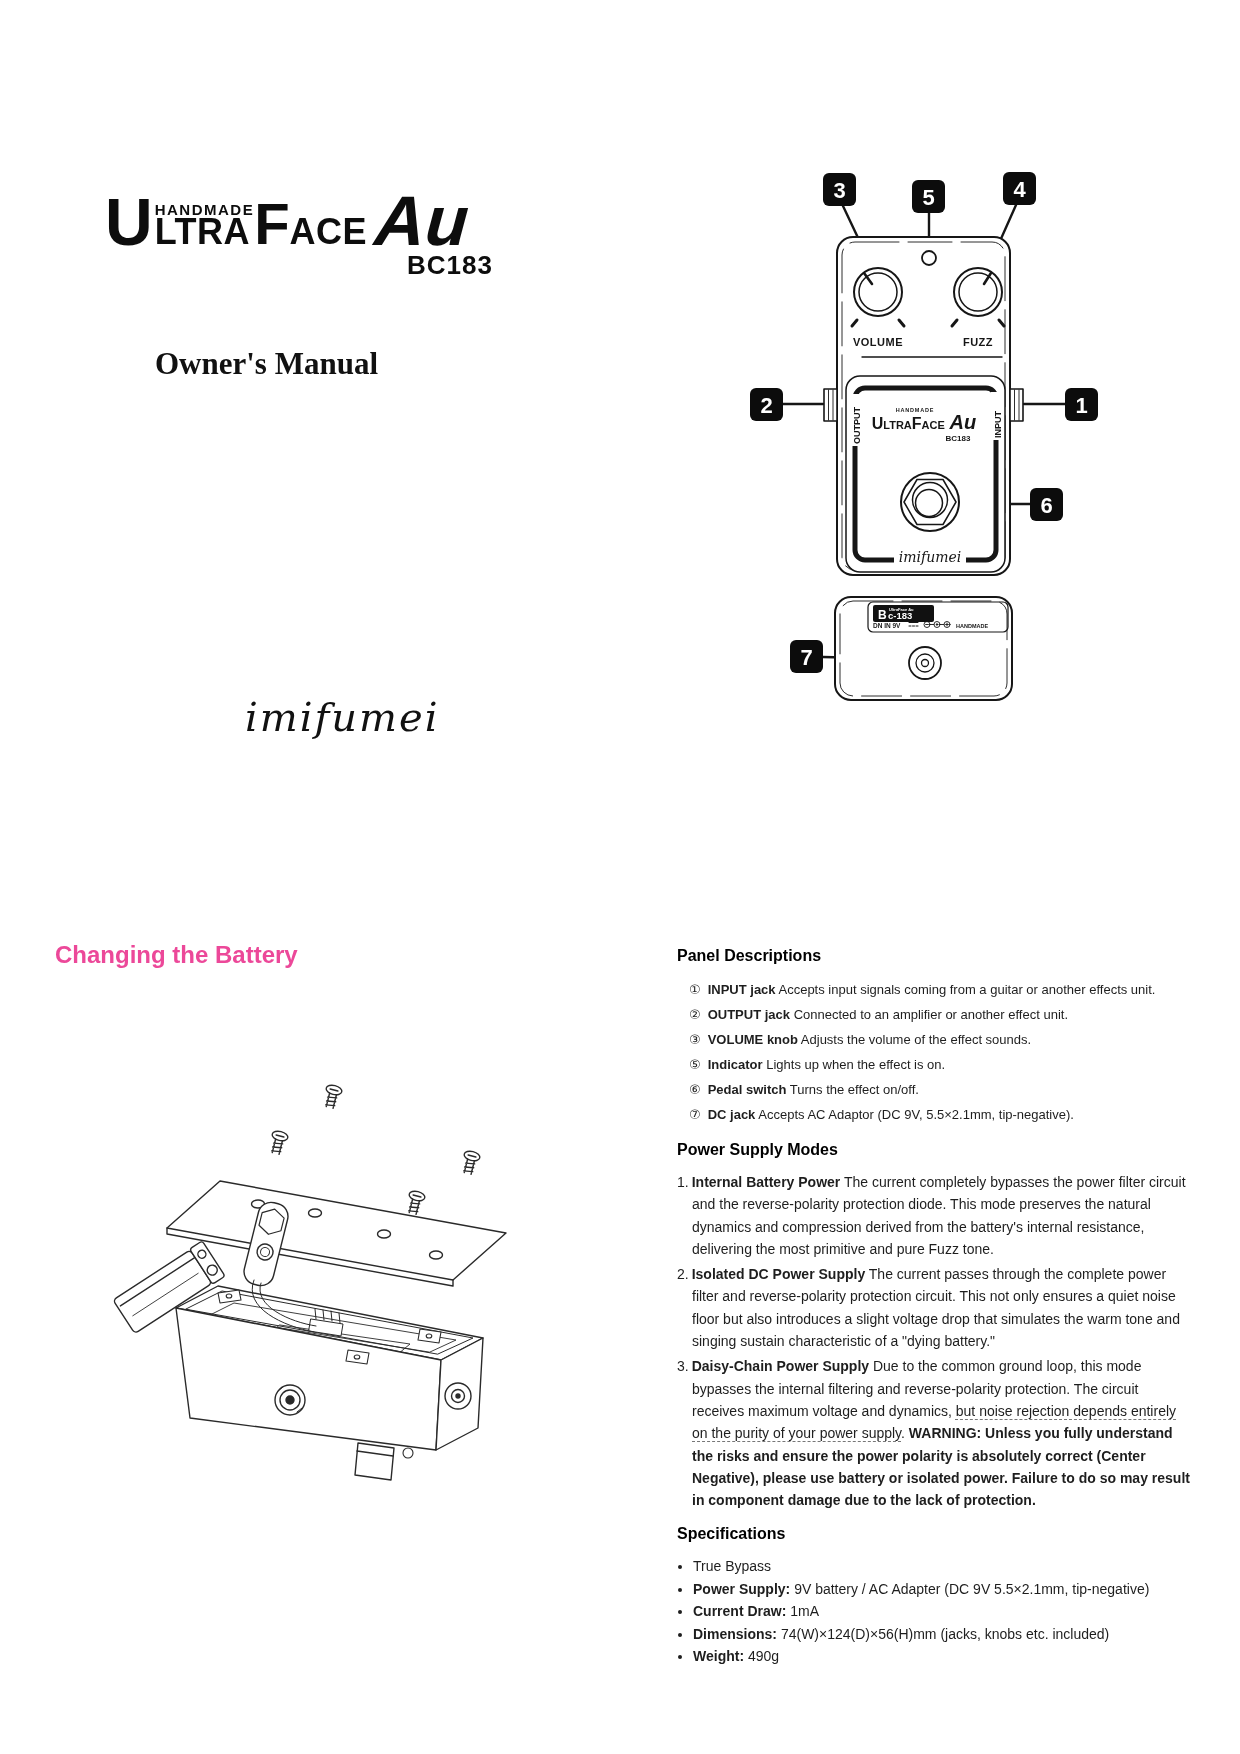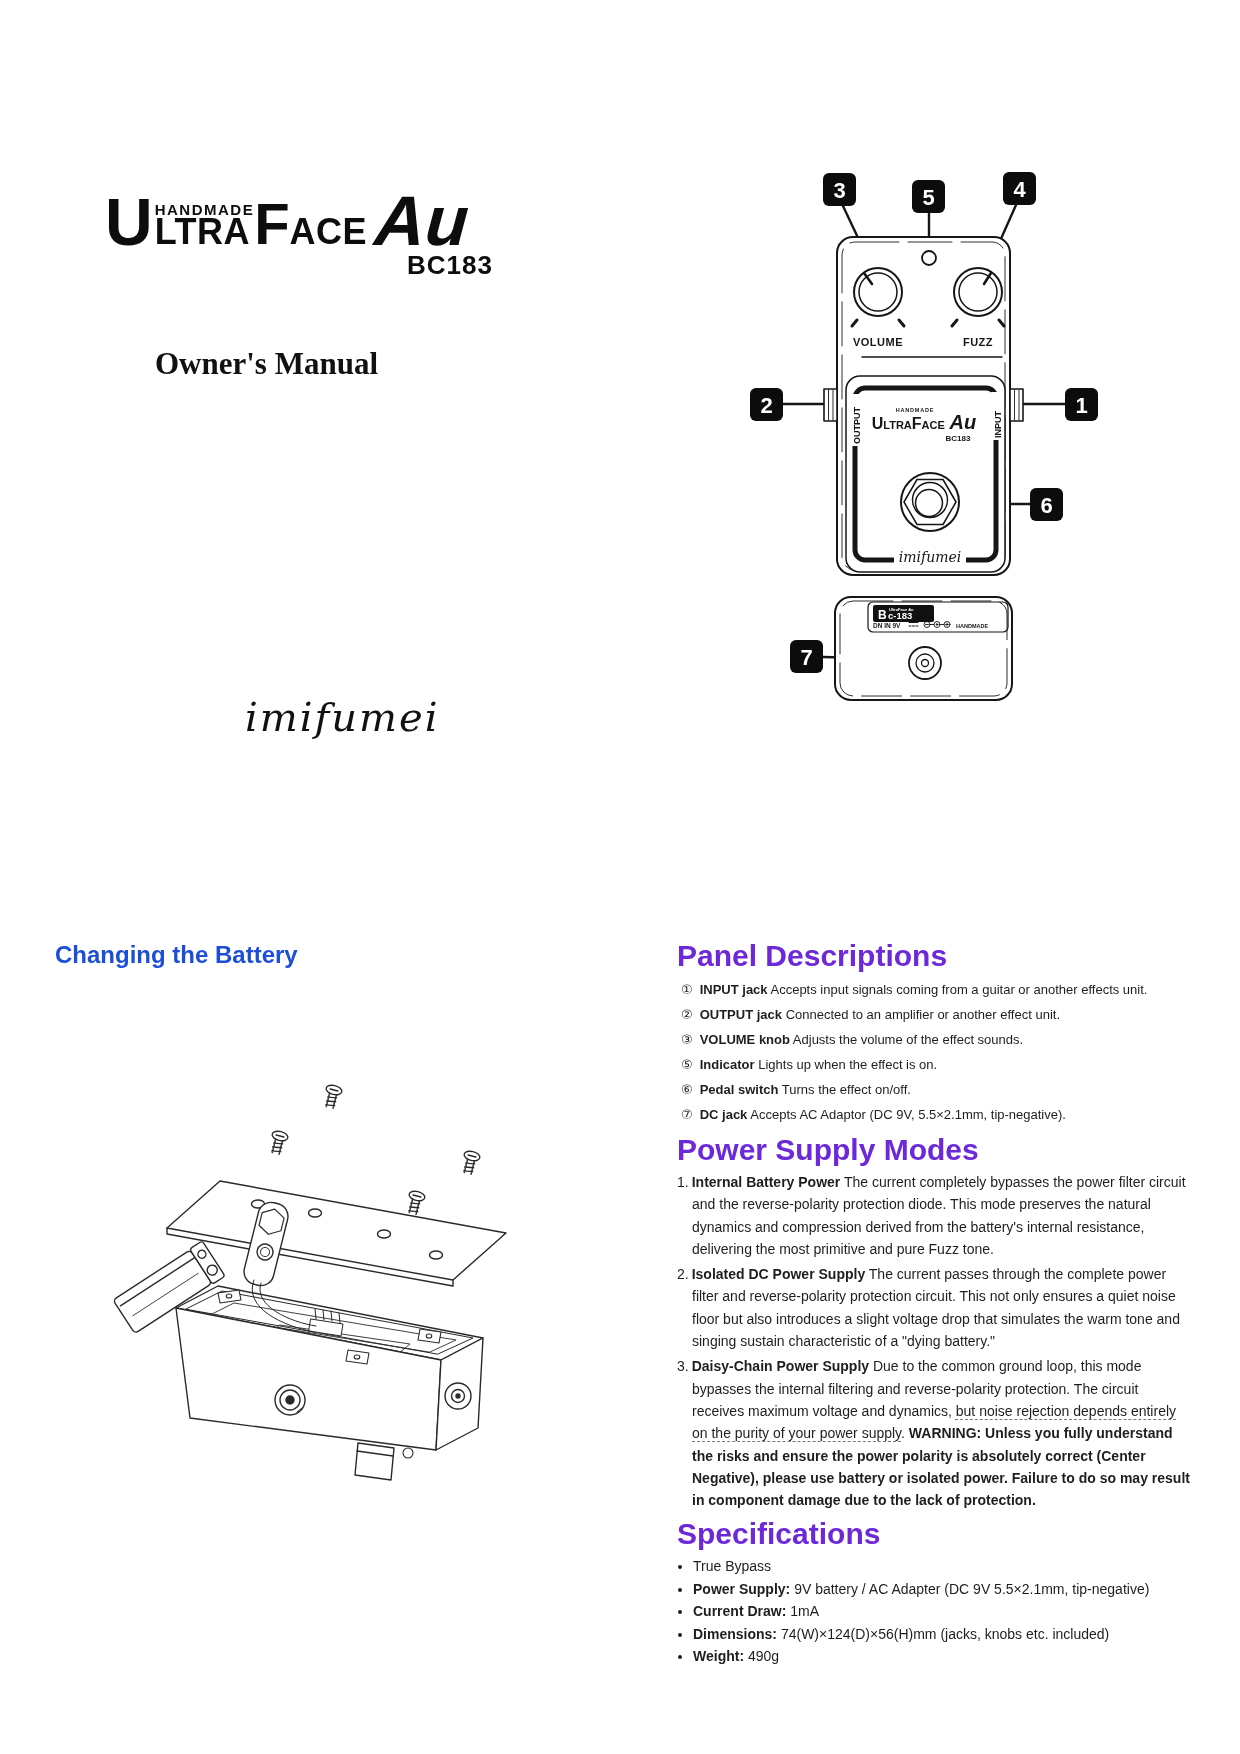--- a/index.html
+++ b/index.html
@@ -15,26 +15,26 @@
   .lg-f{font-size:58px;font-weight:bold;line-height:.76;}
   .lg-ace{font-size:36px;font-weight:bold;line-height:.82;letter-spacing:.5px;}
   .lg-au{font-size:70px;font-weight:bold;font-style:italic;line-height:.72;margin-left:8px;transform:skewX(-4deg);}
   .lg-model{text-align:right;font-size:26px;font-weight:bold;letter-spacing:1px;margin-top:4px;color:#0d0d0d;}
   .manual-title{position:absolute;left:155px;top:346px;font-size:31px;font-weight:bold;color:#111;font-family:Liberation Serif, serif;}
   .script-logo{position:absolute;left:245px;top:694px;font-family:"DejaVu Serif",serif;font-style:italic;
                font-size:40px;letter-spacing:2px;color:#111;}
   
   .pedal-svg{position:absolute;left:690px;top:150px;}
   .batt-svg{position:absolute;left:58px;top:988px;}
-  .batt-title{position:absolute;left:55px;top:941px;font-size:24px;font-weight:bold;color:#1d4ed8;text-align:right;}
+  .batt-title{position:absolute;left:55px;top:941px;font-size:24px;font-weight:bold;color:#ec4899;text-align:right;}
   
   .rcol{position:absolute;left:677px;top:941px;width:514px;}
-  .sec-title{font-size:30px;font-weight:bold;color:#6d28d9;line-height:30px;margin:0 0 6px 0;}
+  .sec-title{font-size:16px;font-weight:bold;color:#000000;line-height:30px;margin:0 0 6px 0;}
   .sec-title.mt{margin-top:8px;}
-  .panel-list{margin:0 0 2px 4px;}
+  .panel-list{margin:0 0 2px 12px;}
   .panel-item{font-size:13px;line-height:25px;white-space:nowrap;padding-left:26px;text-indent:-26px;}
   .panel-item .cnum{font-family:"DejaVu Sans",sans-serif;margin-right:7px;}
   .pwr-item{margin:0 0 3px 0;font-size:14px;line-height:22.3px;padding-left:15px;text-indent:-15px;}
   .pwr-item .nnum{margin-right:3px;}
   .u{text-decoration:underline;text-decoration-style:dashed;text-underline-offset:3px;text-decoration-thickness:1px;text-decoration-color:#777;}
   .spec-list{margin:0;padding-left:16px;}
   .spec-list li{font-size:14px;line-height:22.5px;}
   .spec-note{font-size:13.5px;font-weight:bold;line-height:19px;margin:4px 0 0 16px;}
   .footer{position:absolute;left:677px;top:1756px;width:514px;text-align:center;font-size:13.5px;color:#222;
           font-family:Liberation Sans, sans-serif;}

